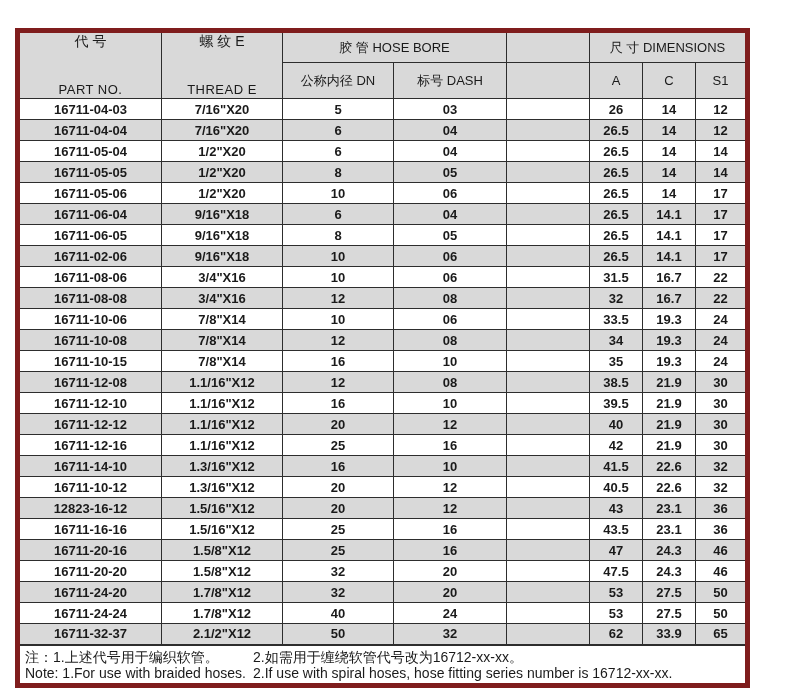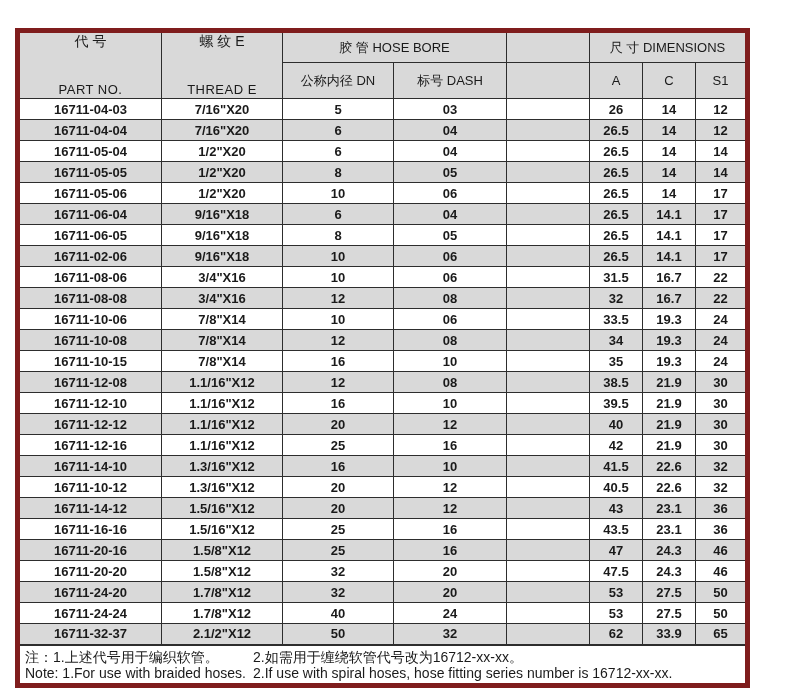--- a/index.html
+++ b/index.html
@@ -286,21 +286,21 @@
           <td>16711-10-12</td>
           <td>1.3/16"X12</td>
           <td>20</td>
           <td>12</td>
           <td></td>
           <td>40.5</td>
           <td>22.6</td>
           <td>32</td>
         </tr>
         <tr class="stripe">
-          <td>16711-14-12</td>
+          <td>12823-16-12</td>
           <td>1.5/16"X12</td>
           <td>20</td>
           <td>12</td>
           <td></td>
           <td>43</td>
           <td>23.1</td>
           <td>36</td>
         </tr>
         <tr>
           <td>16711-16-16</td>

